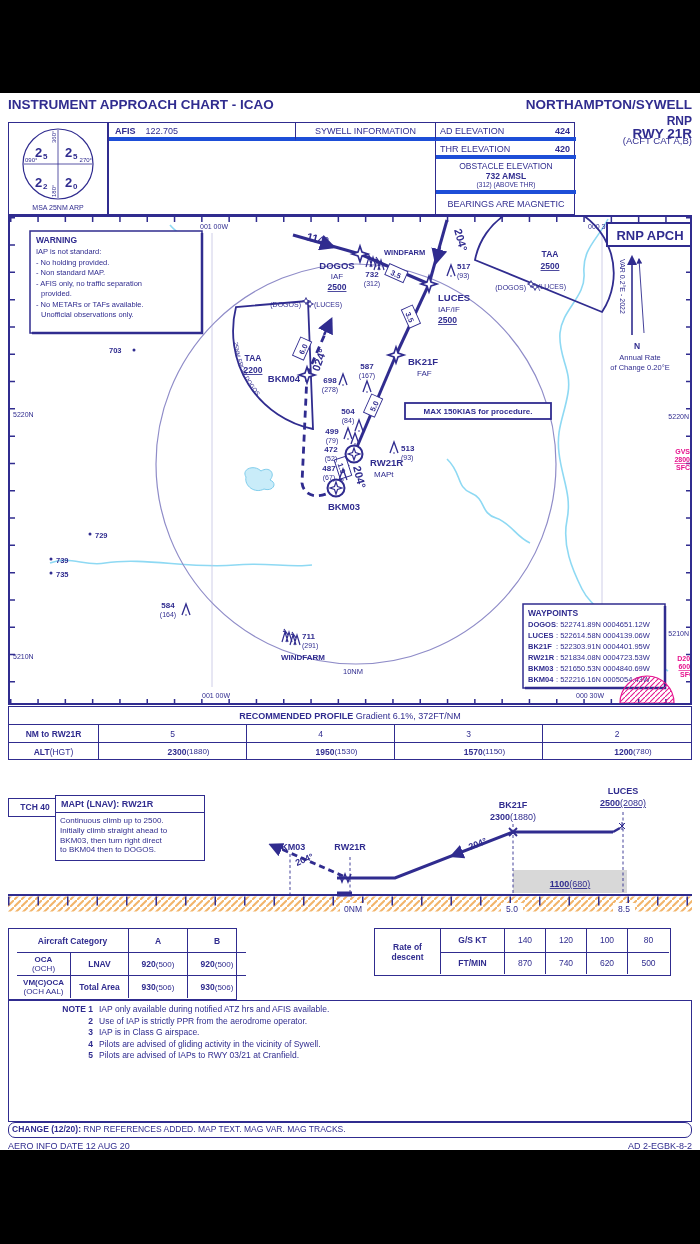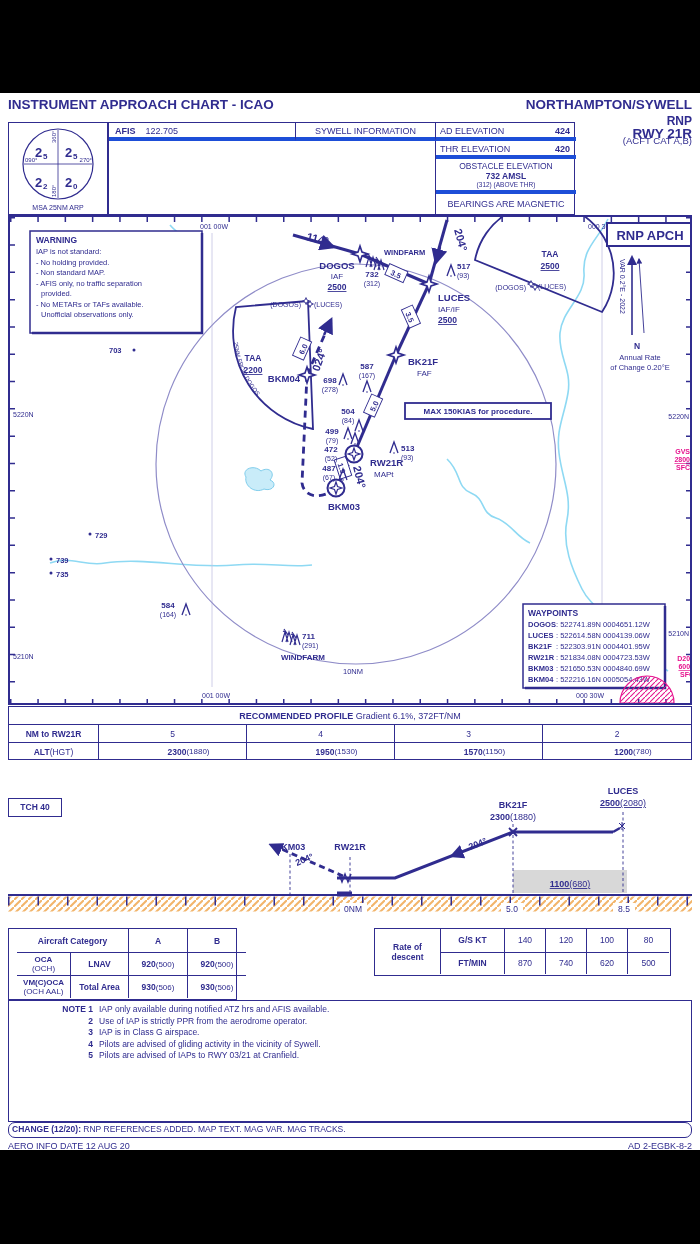--- a/index.html
+++ b/index.html
@@ -393,20 +393,29 @@
           </div>
       <div class="cell noT noR">
             <span class="b">1200</span>
             <span style="font-size:8px;">(780)</span>
           </div>
     </div>
   </div>
 
   <div class="box" style="left:8px;top:667px;width:54px;height:19px;text-align:center;line-height:17px;font-size:8.5px;font-weight:bold;margin-top:38px;">TCH 40</div>
 
+  <div class="box" style="left:55px;top:702px;width:150px;height:66px;">
+    <div style="height:17px;border-bottom:1px solid #302c8f;font-size:9px;font-weight:bold;padding:3px 0 0 5px;box-sizing:border-box;">MAPt (LNAV): RW21R</div>
+    <div style="padding:3px 4px;font-size:8px;line-height:9.8px;">
+      <div>Continuous climb up to 2500.</div>
+      <div>Initially climb straight ahead to</div>
+      <div>BKM03, then turn right direct</div>
+      <div>to BKM04 then to DOGOS.</div>
+    </div>
+  </div>
 
   <svg class="abs" style="left:0;top:667px;" width="700" height="160" viewBox="0 0 700 160">
     <defs>
       <marker id="ah2" viewBox="0 0 10 10" refX="8" refY="5" markerWidth="6.5" markerHeight="6.5" orient="auto">
         <path d="M0,0 L10,5 L0,10 Z" fill="#302c8f"></path>
       </marker>
       <pattern id="ho" patternUnits="userSpaceOnUse" width="7" height="7">
         <rect width="7" height="7" fill="#fff"></rect>
         <line x1="0" y1="7" x2="7" y2="0" stroke="#f2b469" stroke-width="2"></line>
       </pattern>

